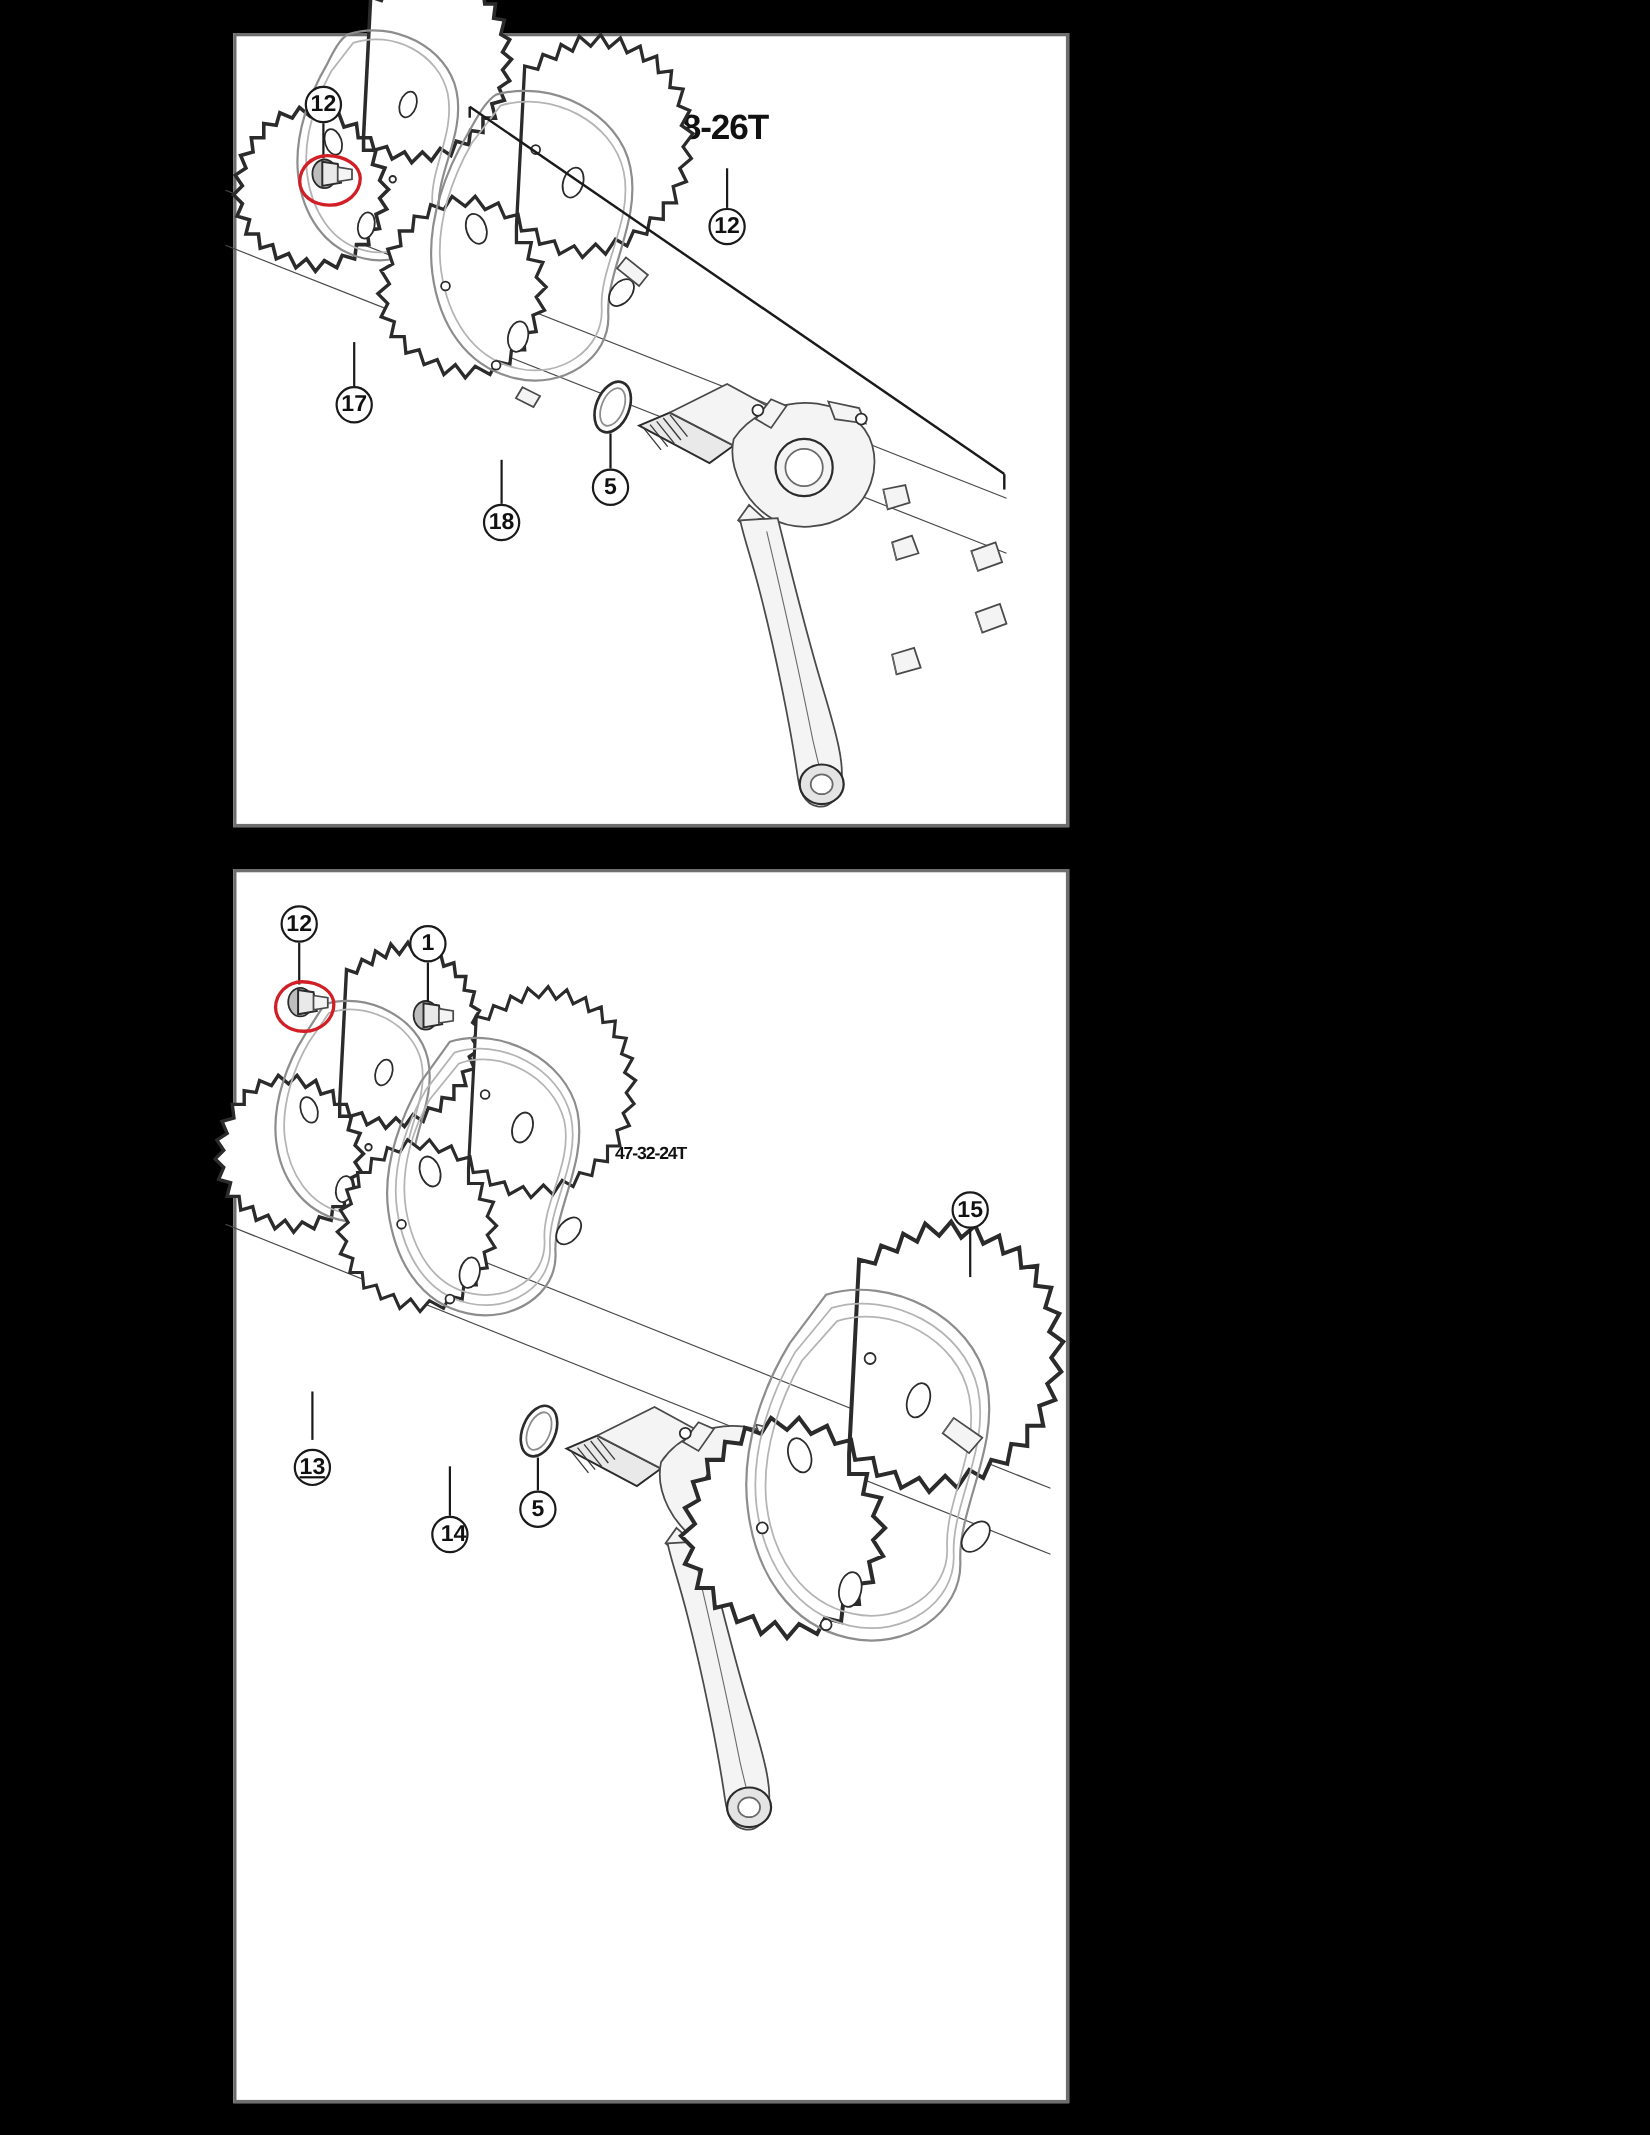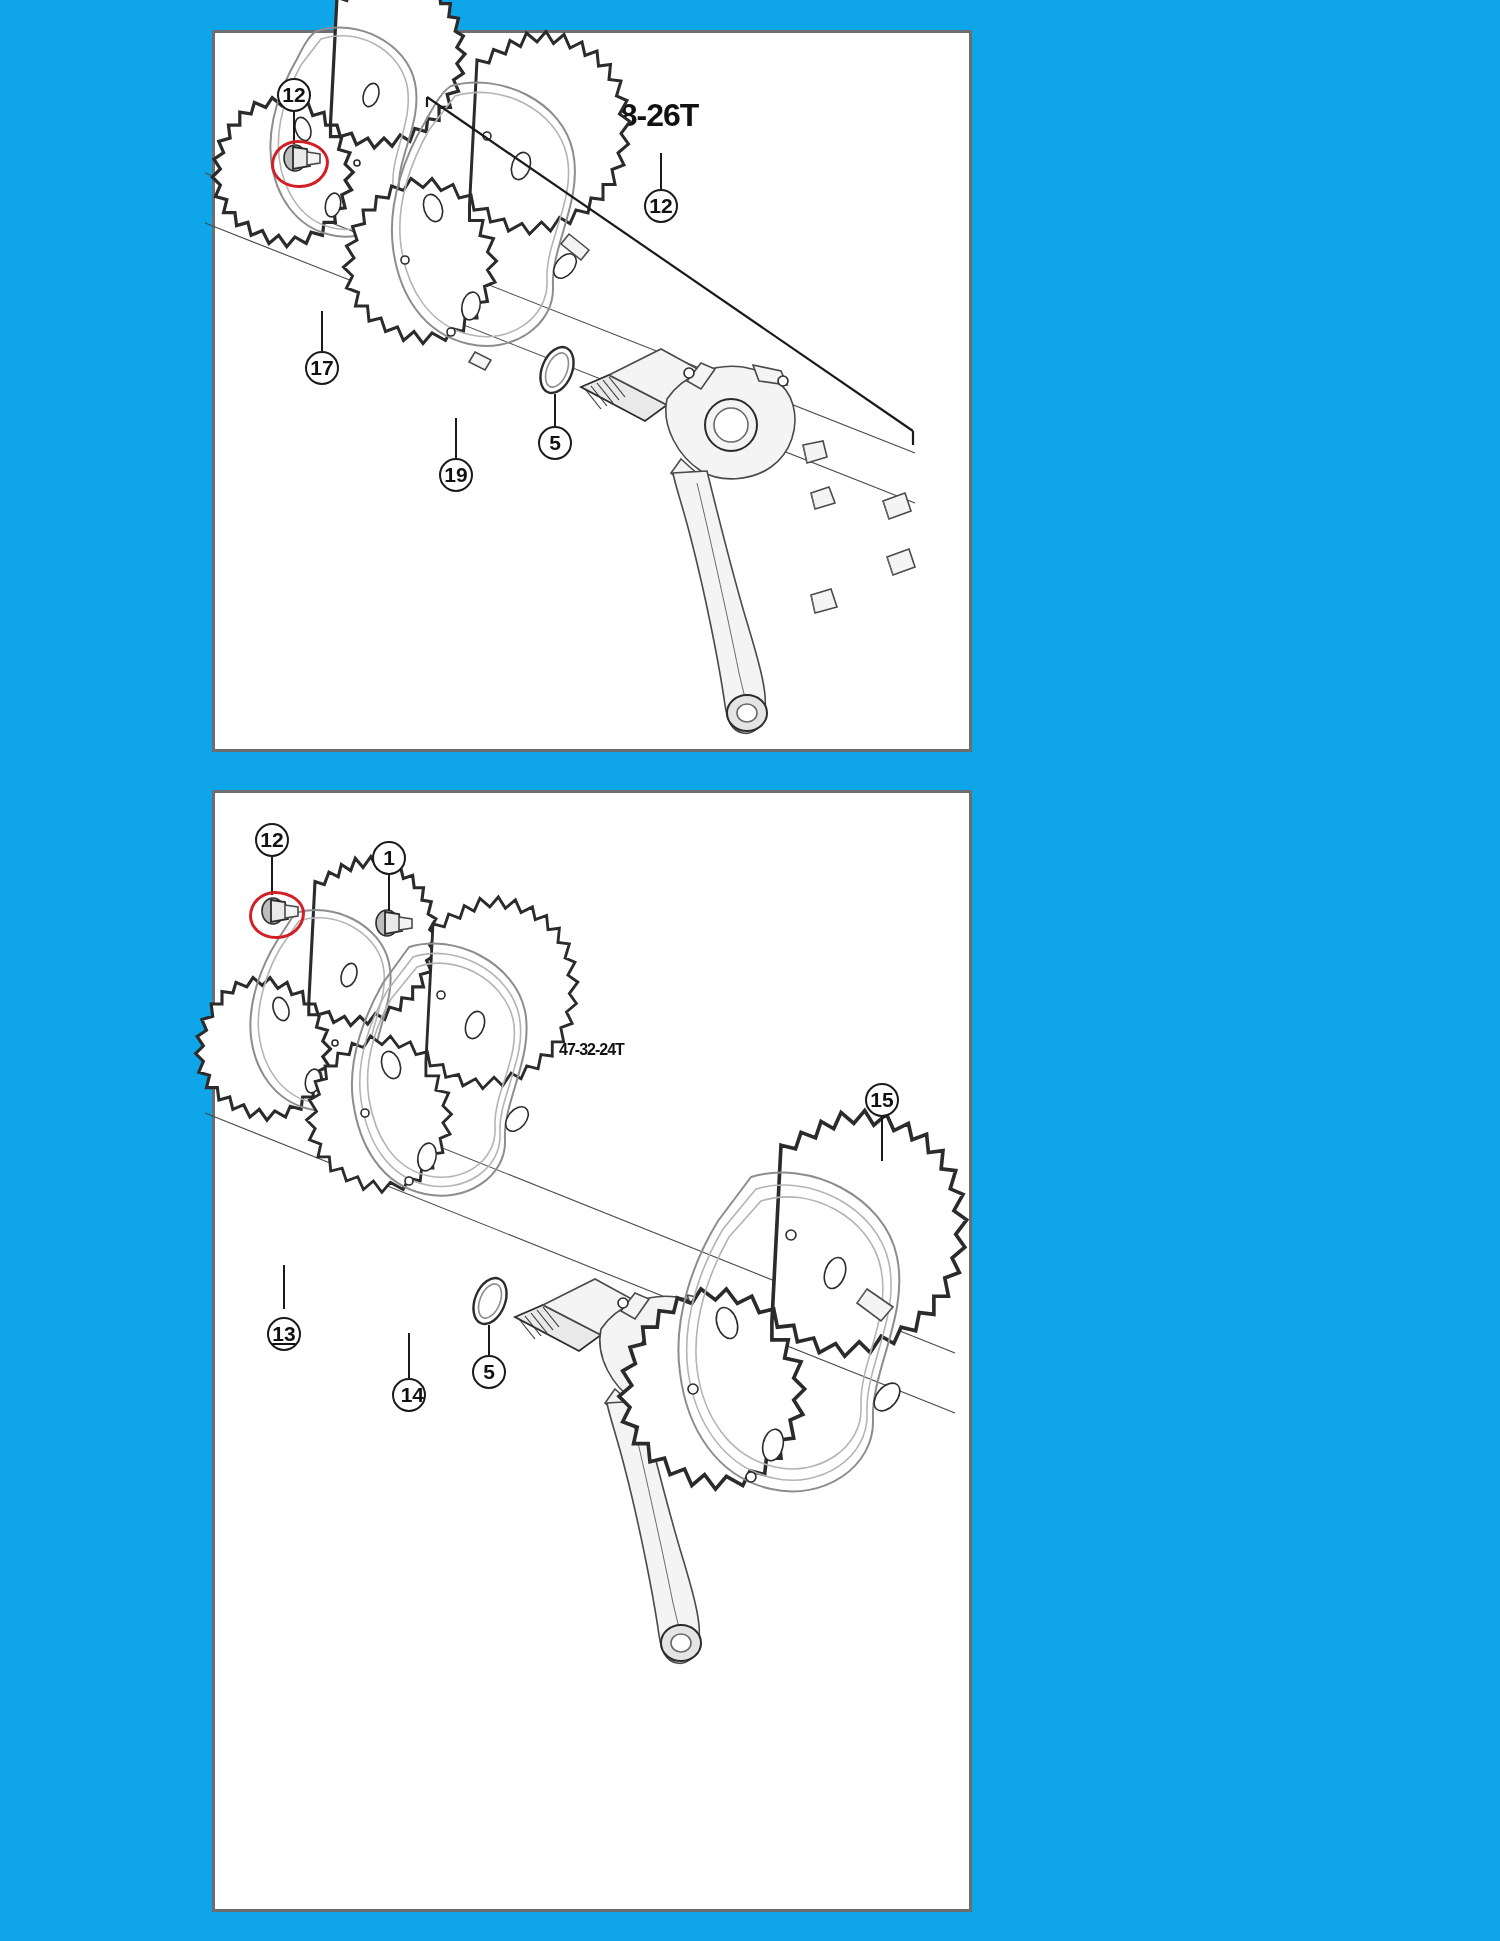--- a/index.html
+++ b/index.html
@@ -1,17 +1,17 @@
 <!DOCTYPE html>
 <html><head>
 <meta charset="utf-8">
 <style>
   html,body{margin:0;padding:0;background:#ffffff;}
   body{width:1500px;height:1941px;position:relative;font-family:"Liberation Sans",sans-serif;}
-  .sheet{position:absolute;inset:0;background:#0ea5e9;}
+  .sheet{position:absolute;inset:0;background:#000000;}
 
   .panel{position:absolute;background:#fff;border:3px solid #6e6e6e;box-sizing:border-box;}
   #panel-top{left:212px;top:30px;width:760px;height:722px;}
   #panel-bottom{left:212px;top:790px;width:760px;height:1122px;}
 
   .panel-title{position:absolute;font-weight:bold;color:#111;letter-spacing:-1px;white-space:nowrap;}
   #title-top{font-size:32px;left:600px;top:94px;}
 
   
   .callout{position:absolute;width:34px;height:34px;border-radius:50%;border:2.5px solid #1a1a1a;
@@ -156,21 +156,21 @@
     </div>
     <div class="leader" style="left:78px;top:79px;width:2px;height:32px;"></div>
     <div class="red-ring" style="left:56px;top:107px;width:52px;height:42px;"></div>
 
     <div class="callout" style="left:90px;top:318px;">
       <span>17</span>
     </div>
     <div class="leader" style="left:106px;top:278px;width:2px;height:40px;"></div>
 
     <div class="callout" style="left:224px;top:425px;">
-      <span>19</span>
+      <span>18</span>
     </div>
     <div class="leader" style="left:240px;top:385px;width:2px;height:40px;"></div>
 
     <div class="callout" style="left:323px;top:393px;">
       <span>5</span>
     </div>
     <div class="leader" style="left:339px;top:361px;width:2px;height:32px;"></div>
 
     <div class="callout" style="left:429px;top:156px;">
       <span>12</span>

